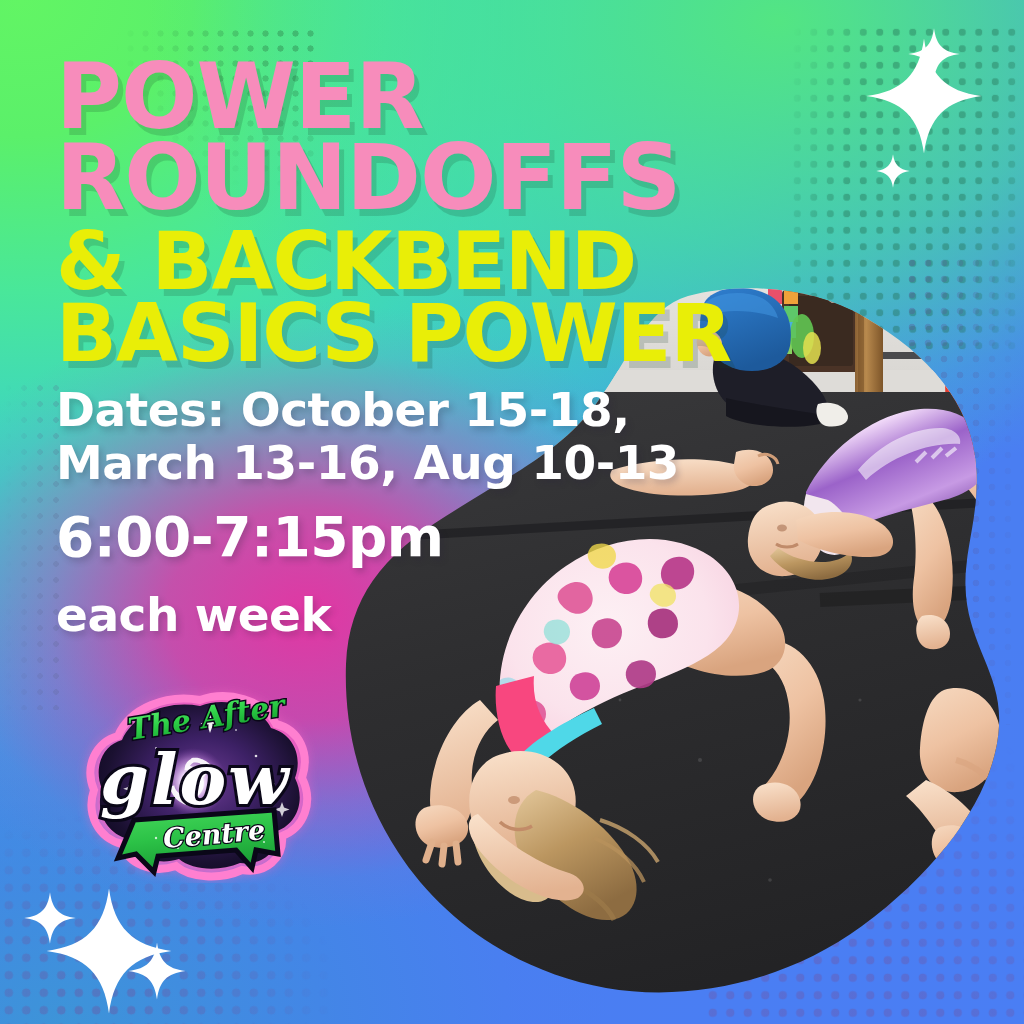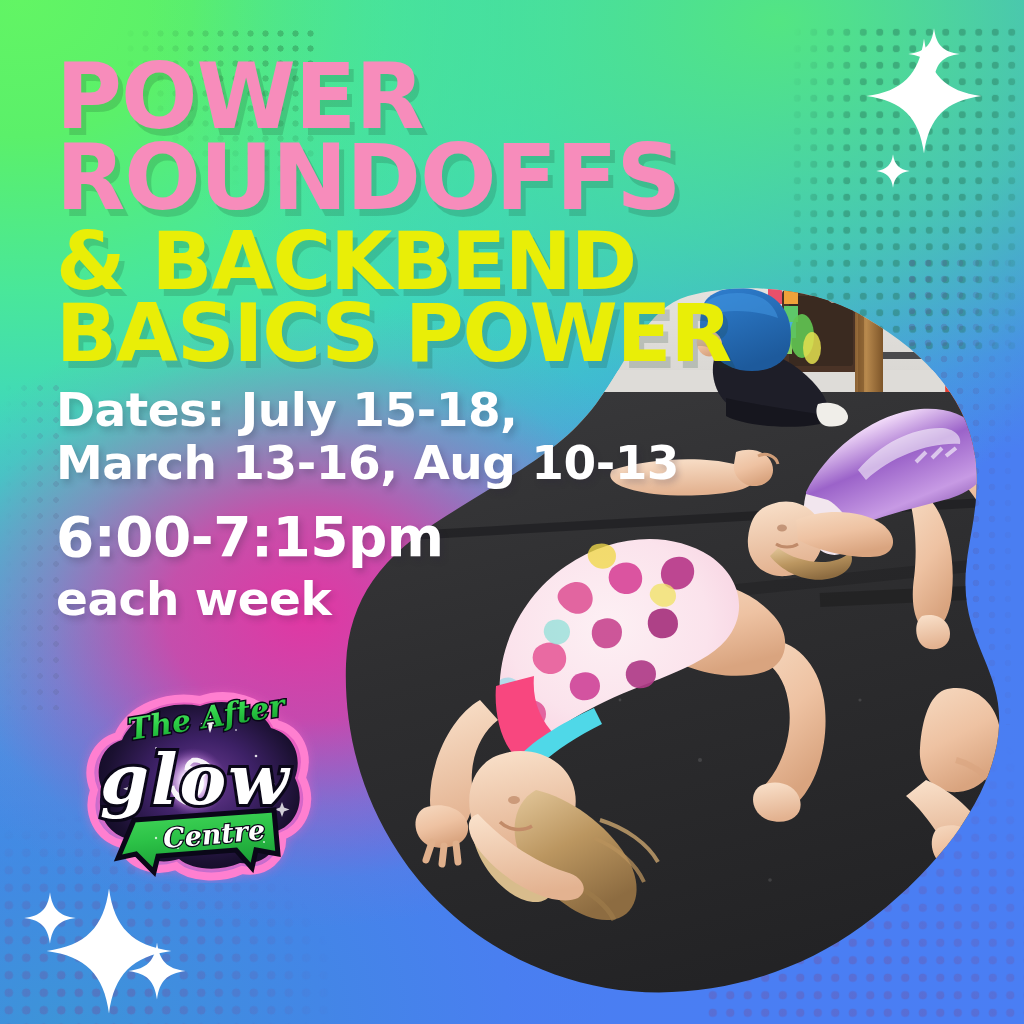--- a/index.html
+++ b/index.html
@@ -105,21 +105,21 @@
 
   .details{padding:14px 0 0 56px;}
   .d-line{
     display:block;white-space:nowrap;color:#ffffff;font-weight:700;
     font-family:"DejaVu Sans","Liberation Sans",sans-serif;
     text-shadow:3px 4px 6px rgba(40,30,60,.22);
     letter-spacing:-.5px;
   }
   .d-big{font-size:47px;line-height:1.12;}
   .d-time{font-size:55px;line-height:1.12;margin-top:18px;}
-  .d-week{font-size:47px;line-height:1.12;margin-top:4px;}
+  .d-week{font-size:47px;line-height:1.12;margin-top:20px;}
 
   
   .logo{position:absolute;left:60px;top:678px;width:270px;height:205px;z-index:7;}
 </style>
 </head>
 <body>
 
 <div class="poster">
 
   <div class="bg-base"></div>
@@ -410,21 +410,21 @@
 
   <div class="copy">
     <h1 class="title">
       <span class="t-line t-pink t-p1">POWER</span>
       <span class="t-line t-pink">ROUNDOFFS</span>
       <span class="t-line t-yellow t-y1">&amp; BACKBEND</span>
       <span class="t-line t-yellow">BASICS POWER</span>
     </h1>
 
     <div class="details">
-      <span class="d-line d-big">Dates: July 15-18,</span>
+      <span class="d-line d-big">Dates: October 15-18,</span>
       <span class="d-line d-big">March 13-16, Aug 10-13</span>
       <span class="d-line d-time">6:00-7:15pm</span>
       <span class="d-line d-week">each week</span>
     </div>
   </div>
 
   <svg class="logo" viewBox="0 0 270 205">
     <defs>
       <radialGradient id="logoSpace" cx="52%" cy="48%" r="62%">
         <stop offset="0" stop-color="#6b3b92"></stop>

